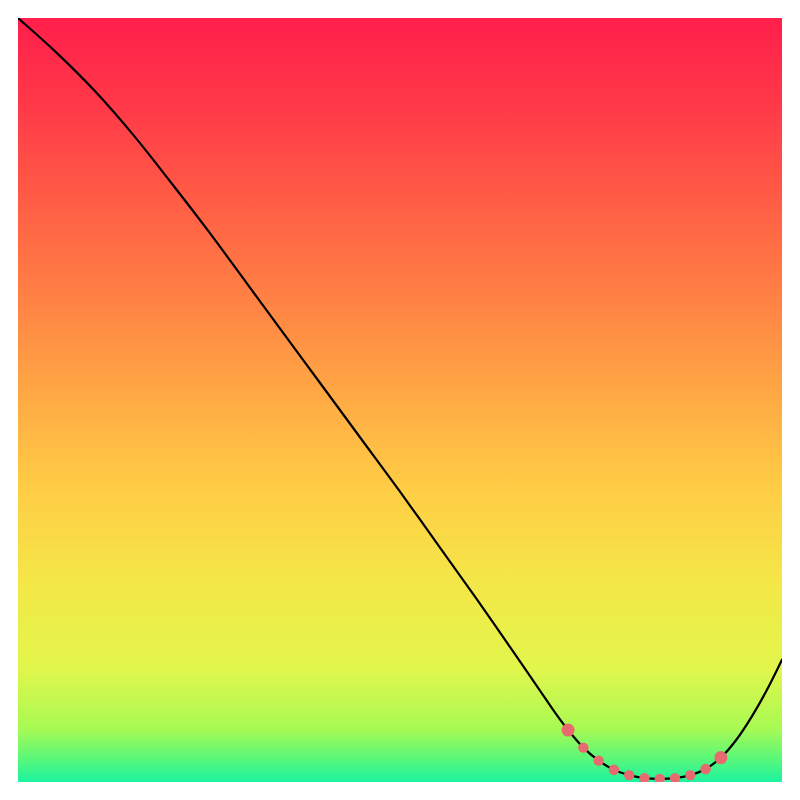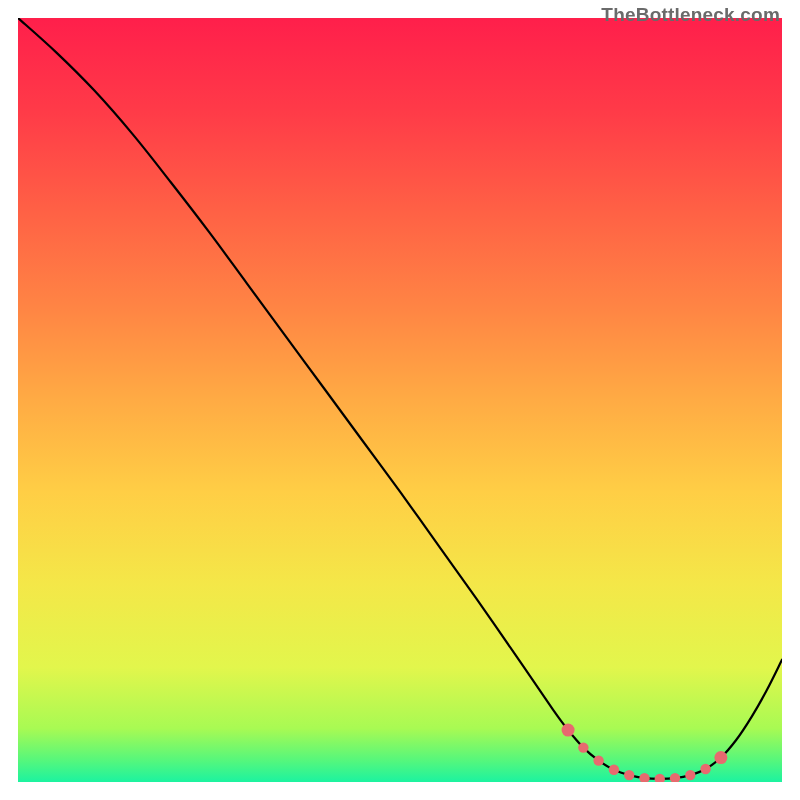--- a/index.html
+++ b/index.html
@@ -73,14 +73,13 @@
           <circle cx="626.48" cy="760.18" r="5.2" fill="#e76a6f"></circle>
           <circle cx="641.76" cy="760.944" r="5.2" fill="#e76a6f"></circle>
           <circle cx="657.04" cy="760.18" r="5.2" fill="#e76a6f"></circle>
           <circle cx="672.32" cy="757.124" r="5.2" fill="#e76a6f"></circle>
           <circle cx="687.6" cy="751.012" r="5.2" fill="#e76a6f"></circle>
           <circle cx="702.88" cy="739.552" r="6.5" fill="#e76a6f"></circle>
         </g>
     </svg>
   </div>
 
-  <div class="watermark">TheBottleneck.com</div>
 </div>
 
 </body></html>

